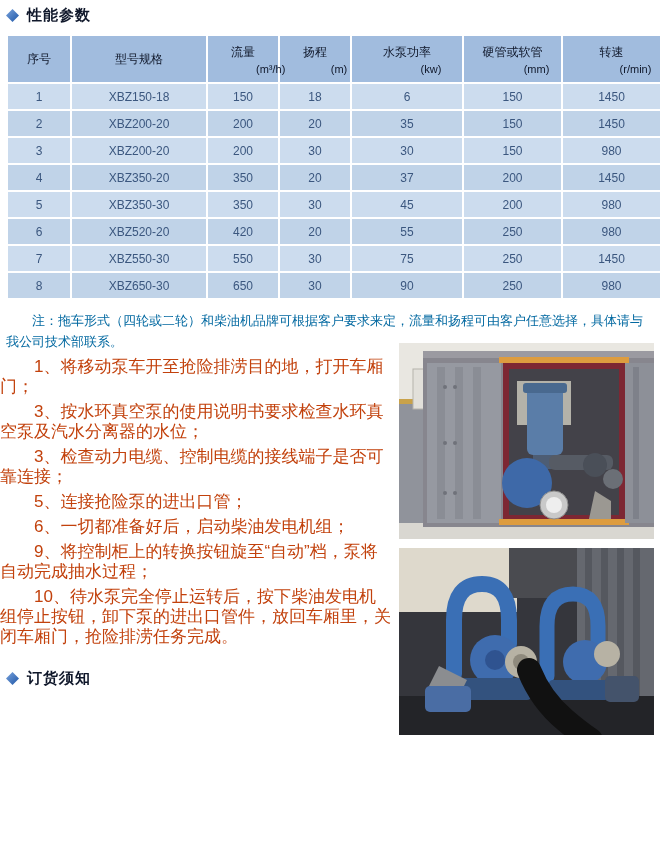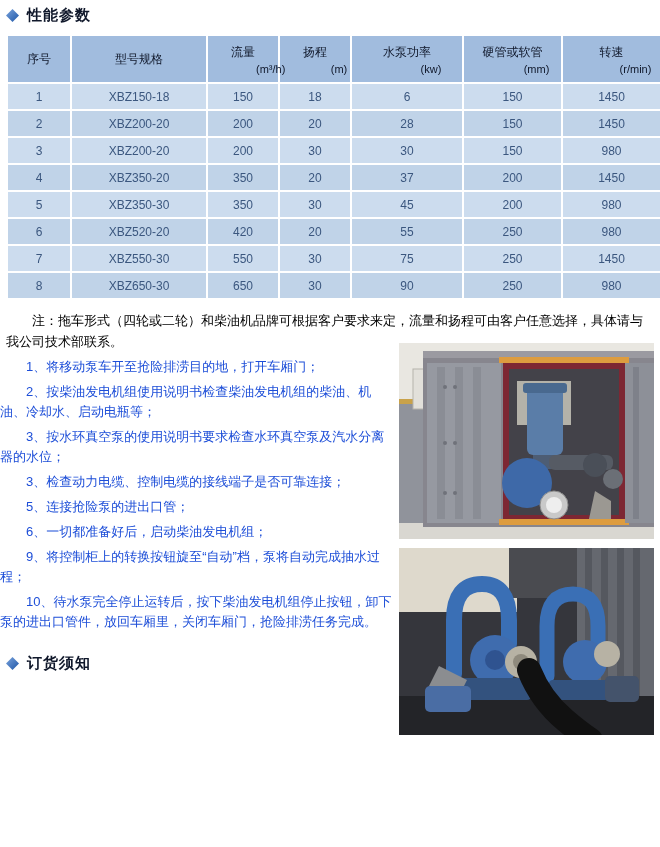--- a/index.html
+++ b/index.html
@@ -28,27 +28,27 @@
   table.spec th .h2 { display:block; font-size:11px; margin-top:2px;padding-left:48px; }
   table.spec th .h2:empty { display:none; }
   table.spec td {
     color:#3b577f; text-align:center; height:25px; padding:0;
     background:#ccdcee;
   }
   table.spec tbody tr:nth-of-type(even) td { background:#c0d3e8; }
   
   .note {
     margin:10px 6px 0 6px; text-indent:2em;
-    font-size:13px; line-height:21px; color:#000000;
+    font-size:13px; line-height:21px; color:#0369a1;
   }
   .op-section { margin-top:5px; }
   .steps { width:392px; margin-top:3px; }
   .para {
-    text-indent:2em; font-size:13px; line-height:20px;
-    margin:5px 0; color:#1d4ed8;
+    text-indent:2em; font-size:17px; line-height:20px;
+    margin:5px 0; color:#c2410c;
   }
   .ordering { margin-top:16px; }
   .ordering .para { margin:7px 6px 7px 0; line-height:20px; }
   
   .photo-stack { position:absolute; left:399px; top:343px; width:255px; }
   .photo { display:block; width:255px; }
   .photo + .photo { margin-top:9px; }
 </style>
 </head>
 <body>
@@ -127,21 +127,21 @@
           <td>6</td>
           <td>150</td>
           <td>1450</td>
         </tr>
 
         <tr>
           <td>2</td>
           <td>XBZ200-20</td>
           <td>200</td>
           <td>20</td>
-          <td>28</td>
+          <td>35</td>
           <td>150</td>
           <td>1450</td>
         </tr>
 
         <tr>
           <td>3</td>
           <td>XBZ200-20</td>
           <td>200</td>
           <td>30</td>
           <td>30</td>
@@ -201,21 +201,20 @@
       </tbody>
   </table>
 
   <p class="note">注：拖车形式（四轮或二轮）和柴油机品牌可根据客户要求来定，流量和扬程可由客户任意选择，具体请与我公司技术部联系。</p>
 
   <div class="op-section">
     <div class="steps">
 
         <p class="para">1、将移动泵车开至抢险排涝目的地，打开车厢门；</p>
 
-        <p class="para">2、按柴油发电机组使用说明书检查柴油发电机组的柴油、机油、冷却水、启动电瓶等；</p>
 
         <p class="para">3、按水环真空泵的使用说明书要求检查水环真空泵及汽水分离器的水位；</p>
 
         <p class="para">3、检查动力电缆、控制电缆的接线端子是否可靠连接；</p>
 
         <p class="para">5、连接抢险泵的进出口管；</p>
 
         <p class="para">6、一切都准备好后，启动柴油发电机组；</p>
 
 

